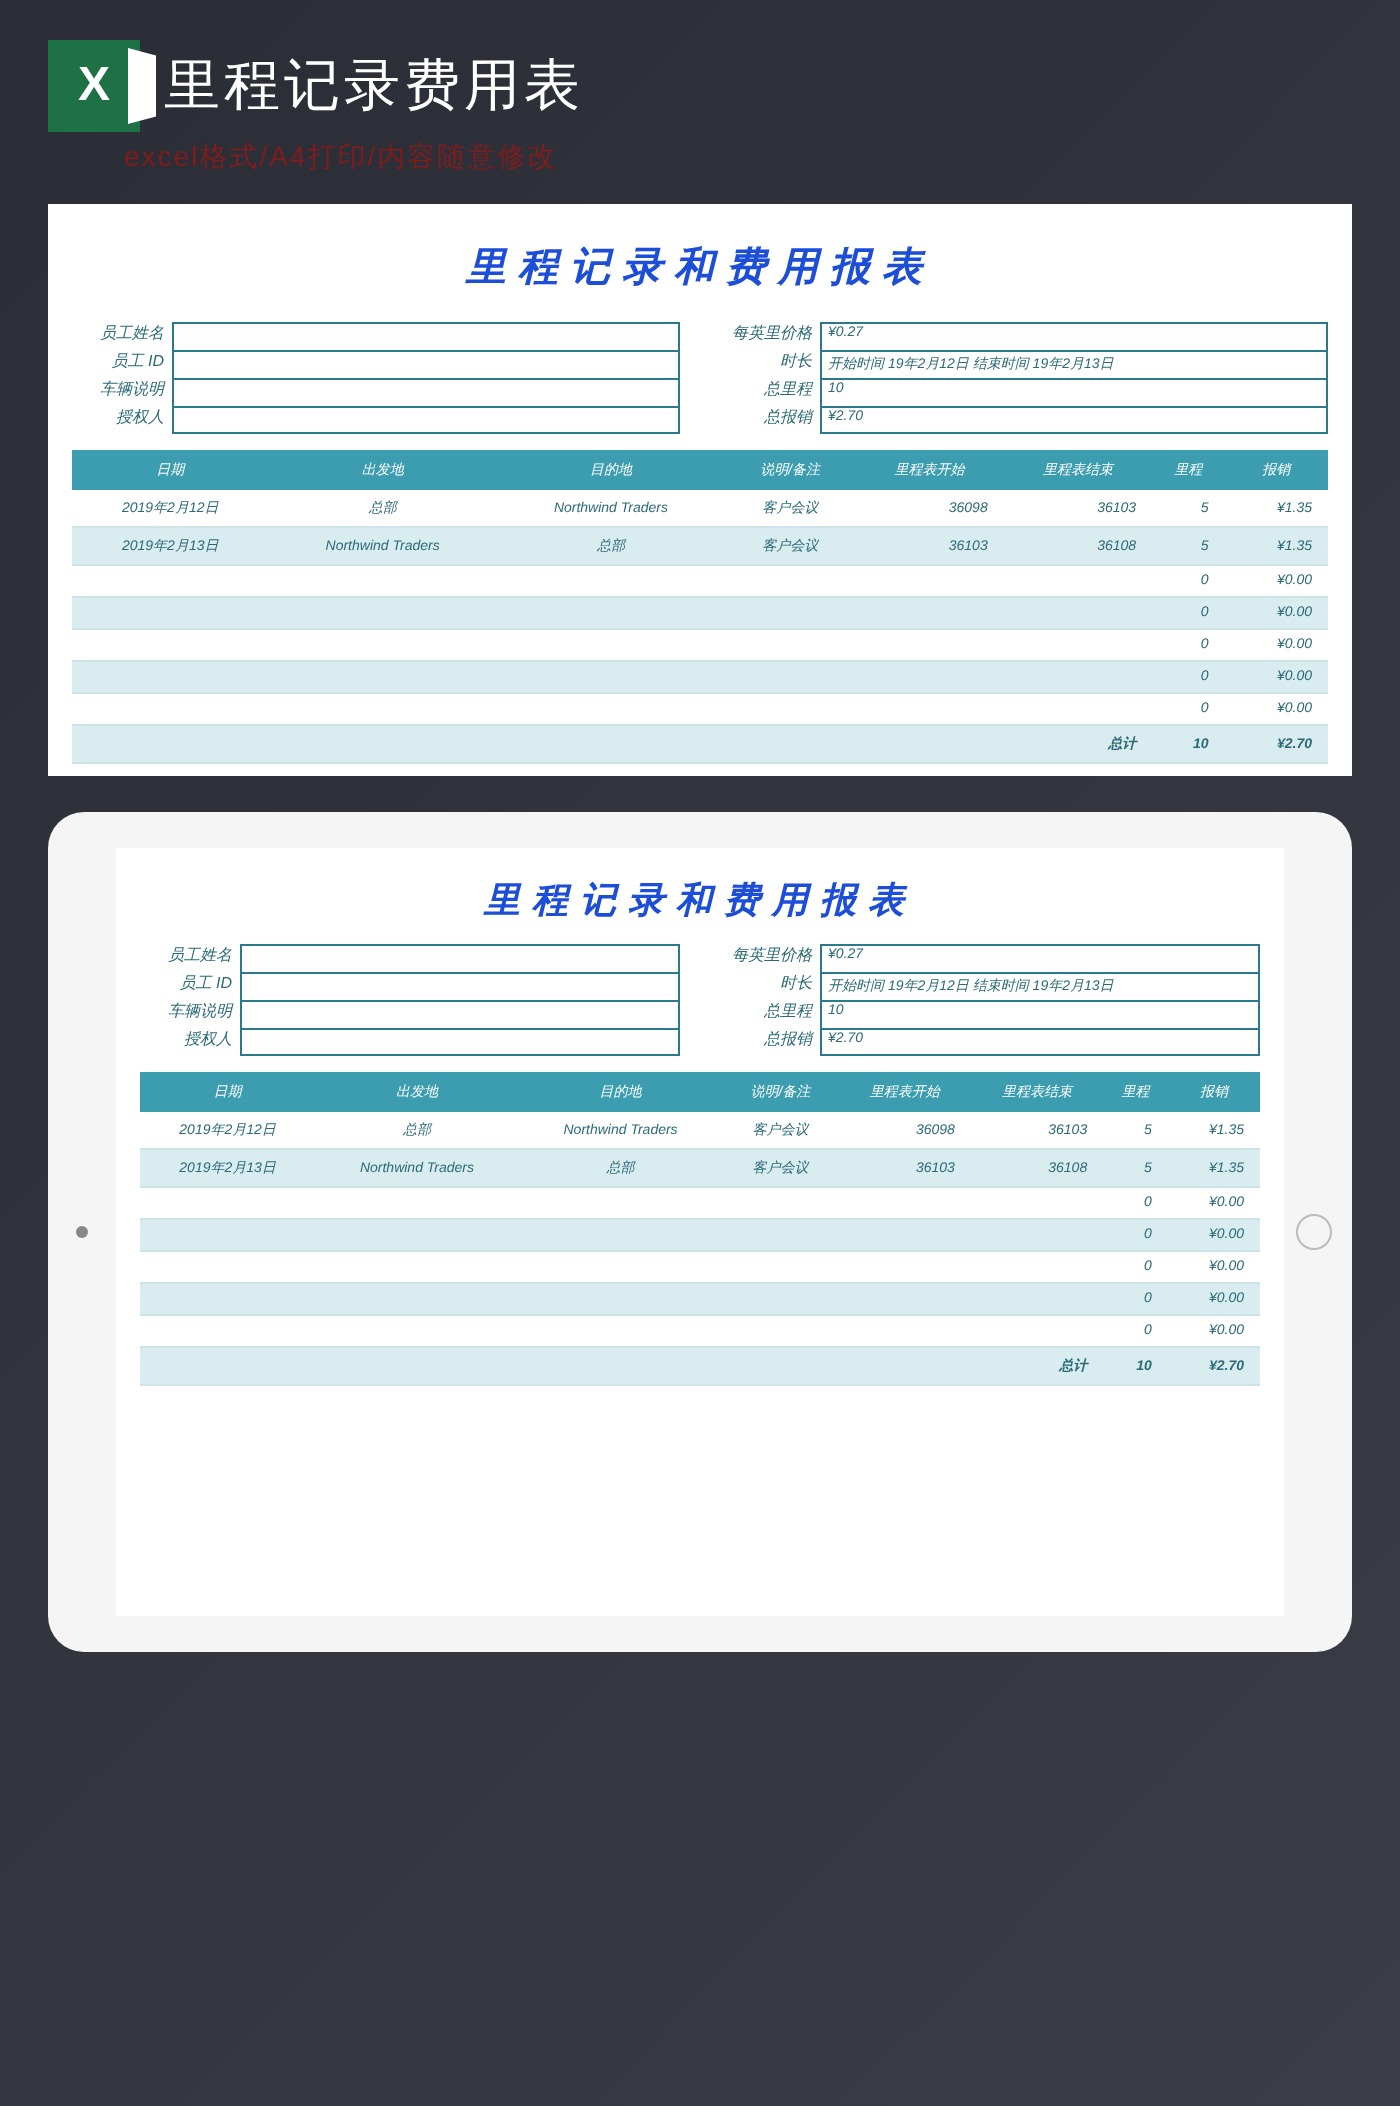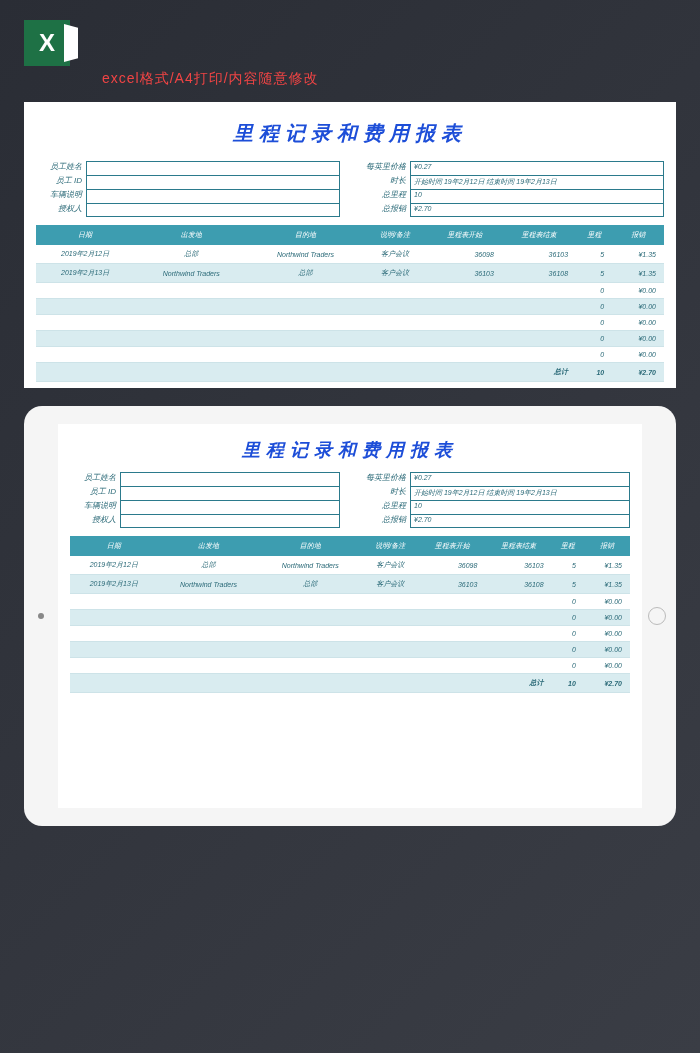--- a/index.html
+++ b/index.html
@@ -20,21 +20,21 @@
     display: flex; align-items: center; justify-content: center;
     color: white; font-weight: bold; font-size: 24px;
     position: relative;
   }
   .excel-icon::after {
     content: ""; position: absolute; right: -8px; top: 4px; bottom: 4px;
     width: 14px; background: white;
     clip-path: polygon(0 0, 100% 10%, 100% 90%, 0 100%);
   }
   .banner-title { color: white; font-size: 28px; font-weight: 500; letter-spacing: 2px; }
-  .banner-subtitle { color: #ef4444; font-size: 14px; padding: 0 24px 14px 102px; letter-spacing: 1px; }
+  .banner-subtitle { color: #7f1d1d; font-size: 14px; padding: 0 24px 14px 62px; letter-spacing: 1px; }
 
   .sheet-wrap {
     margin: 0 24px 18px; background: white; padding: 10px 12px 6px;
     position: relative; z-index: 2;
   }
   .sheet-title {
     text-align: center; color: #1d4ed8; font-size: 20px;
     font-weight: bold; letter-spacing: 6px; padding: 8px 0 14px;
     font-style: italic;
   }
@@ -72,20 +72,21 @@
   .tablet-screen { background: white; width: 100%; height: 100%; padding: 8px 12px; overflow: hidden; }
   .tablet-screen .sheet-title { font-size: 18px; padding: 6px 0 10px; }
 </style>
 </head>
 <body>
 
 <div class="header-banner">
   <div class="excel-icon">
     <span>X</span>
   </div>
+  <div class="banner-title">里程记录费用表</div>
 </div>
 <div class="banner-subtitle">excel格式/A4打印/内容随意修改</div>
 
 <div class="sheet-wrap">
   <div class="sheet-title">里程记录和费用报表</div>
 
   <div class="info-grid">
     <div class="info-col">
       <div class="info-row">
           <div class="info-label">员工姓名</div>

